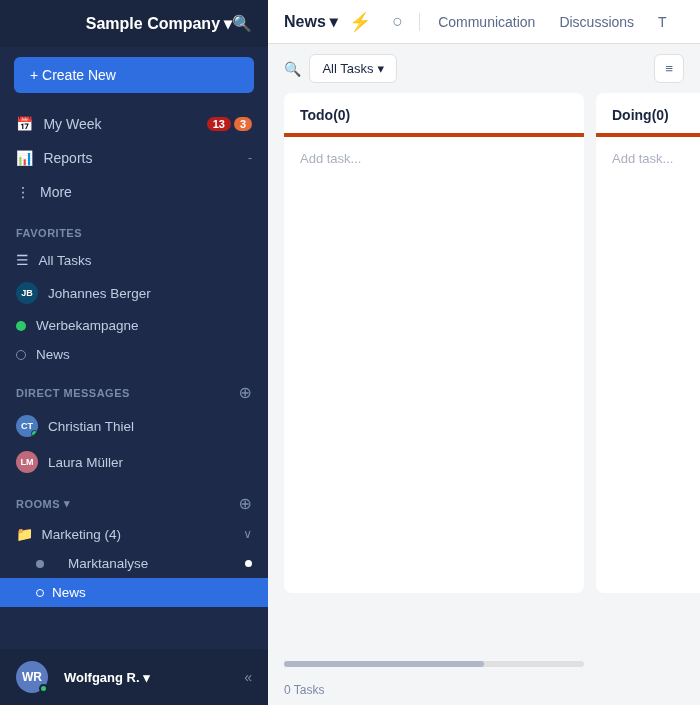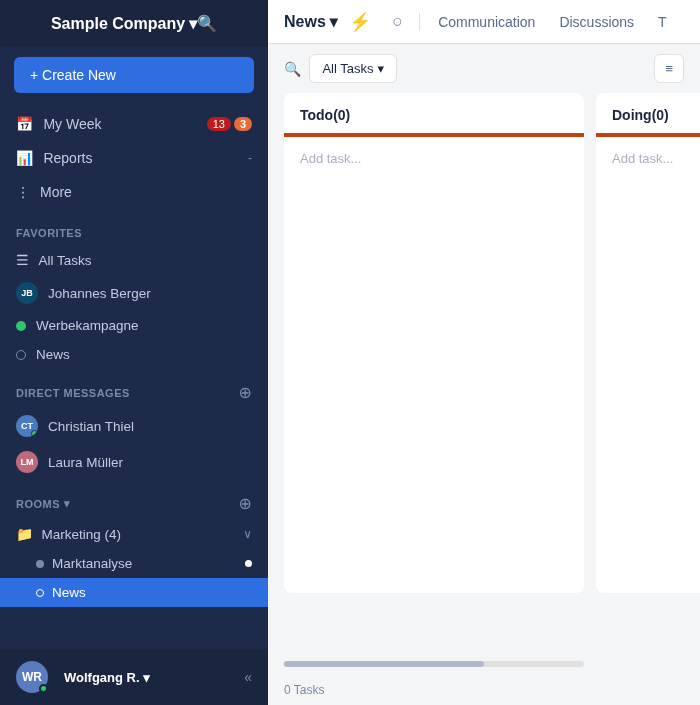--- a/index.html
+++ b/index.html
@@ -13,21 +13,21 @@
       color: #c8d0e0;
       display: flex;
       flex-direction: column;
       height: 705px;
       overflow: hidden;
     }
 
     .sidebar-header {
       display: flex;
       align-items: center;
-      justify-content: center;
+      justify-content: flex-end;
       padding: 14px 16px;
       background: #1a2540;
     }
 
     .company-name {
       color: #ffffff;
       font-size: 16px;
       font-weight: 600;
       display: flex;
       align-items: center;
@@ -79,21 +79,21 @@
       gap: 3px;
       margin-left: auto;
     }
 
     .badge-blue {
       background: #b91c1c;
       color: white;
       border-radius: 10px;
       font-size: 11px;
       padding: 1px 6px;
-      font-weight: 400;
+      font-weight: 700;
     }
 
     .badge-orange {
       background: #e86c3a;
       color: white;
       border-radius: 10px;
       font-size: 11px;
       padding: 1px 6px;
       font-weight: 600;
     }
@@ -224,21 +224,21 @@
       color: #7a8aaa;
     }
 
     .marktanalyse-row {
       display: flex;
       align-items: center;
       padding: 7px 16px 7px 36px;
       cursor: pointer;
       color: #c0cce0;
       font-size: 13.5px;
-      gap: 8px;
+      gap: 24px;
     }
 
     .gray-dot {
       width: 8px;
       height: 8px;
       border-radius: 50%;
       background: #7a8aaa;
       flex-shrink: 0;
     }
 

